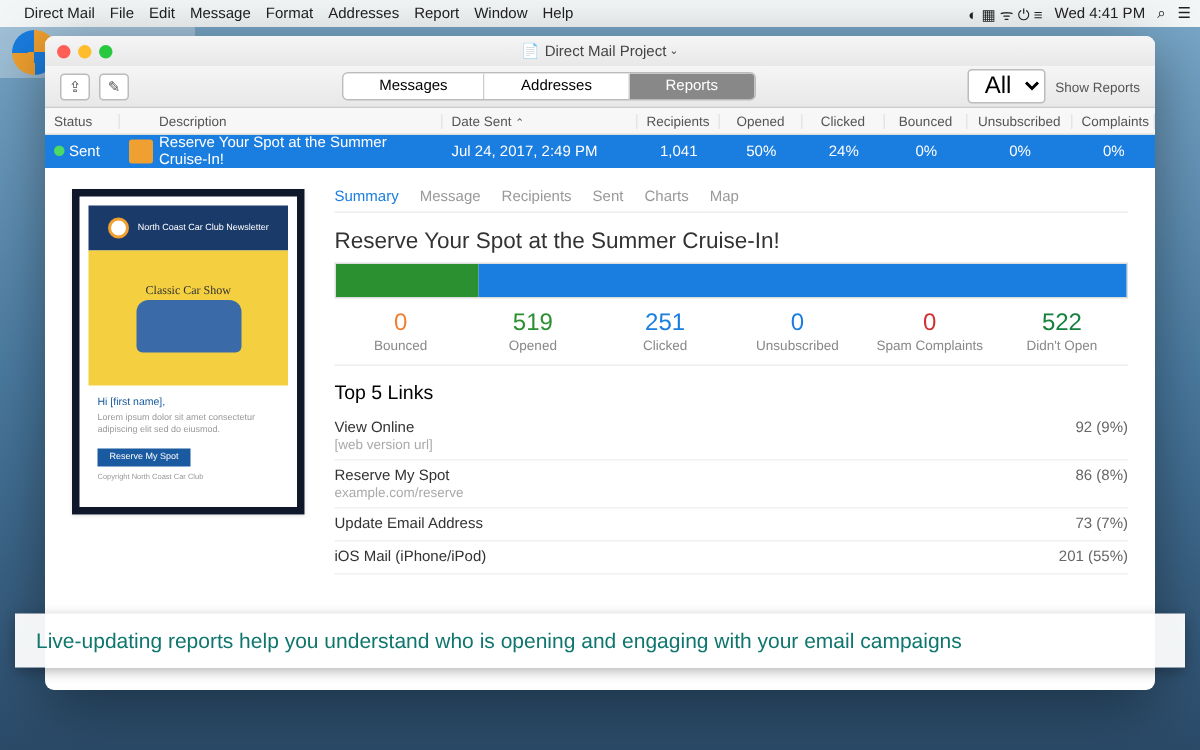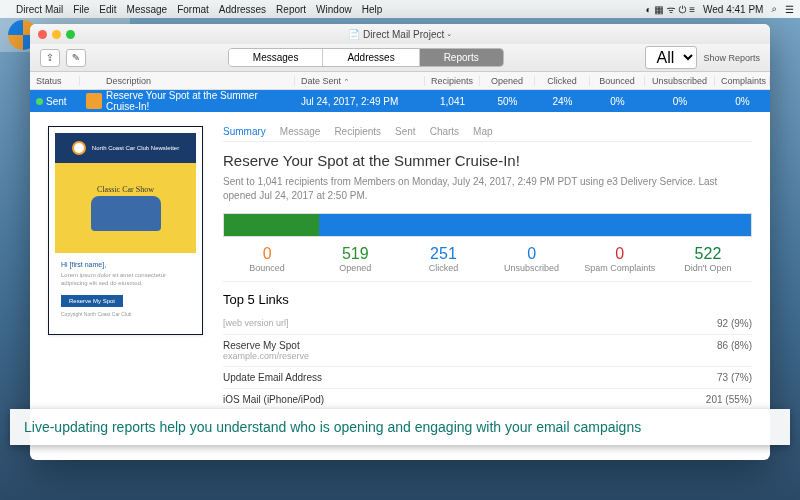--- a/index.html
+++ b/index.html
@@ -35,21 +35,21 @@
 
 
 .trow { height:22px; background:#1a7de0; color:#fff; display:flex; align-items:center; font-size:10px; }
 .trow div { padding:0 6px; }
 .trow .dotg{width:7px;height:7px;border-radius:50%;background:#4cd964;display:inline-block;margin-right:3px}
 .trow .ico{width:16px;height:16px;background:#f0a030;border-radius:2px}
 
 
 .content { flex:1; overflow:auto; padding:14px 18px; display:flex; gap:20px; }
 .preview { width:155px; }
-.preview .card{border:1px solid #0f172a; padding:6px; box-shadow:0 1px 3px rgba(0,0,0,0.1);}
+.preview .card{border:5px solid #0f172a; padding:6px; box-shadow:0 1px 3px rgba(0,0,0,0.1);}
 .prev-hdr{background:#1a3a6a;height:30px;display:flex;align-items:center;justify-content:center;gap:6px;color:#fff;font-size:6px}
 .prev-hdr .logo{width:14px;height:14px;border-radius:50%;background:#fff;border:2px solid #f0a030}
 .prev-img{height:90px;background:#f4d040;display:flex;flex-direction:column;align-items:center;justify-content:center;position:relative}
 .prev-img .car{width:70px;height:35px;background:#3a6aa8;border-radius:8px 8px 4px 4px;position:relative}
 .prev-img .script{font-family:cursive;font-size:8px;color:#333;margin-bottom:2px}
 .prev-body{padding:8px 6px;font-size:6px;color:#555}
 .prev-body .hi{color:#1a5aa0;font-size:7px;margin-bottom:4px}
 .prev-body .btn{display:inline-block;background:#1a5aa0;color:#fff;padding:3px 8px;font-size:6px;margin:4px 0}
 .prev-body p{line-height:1.3;margin-bottom:3px;color:#999}
 
@@ -186,21 +186,20 @@
     <div class="report">
       <div class="tabs">
         <span class="active">Summary</span>
         <span>Message</span>
         <span>Recipients</span>
         <span>Sent</span>
         <span>Charts</span>
         <span>Map</span>
       </div>
       <h2>Reserve Your Spot at the Summer Cruise-In!</h2>
-      <div class="sub">Sent to 1,041 recipients from Members on Monday, July 24, 2017, 2:49 PM PDT using e3 Delivery Service. Last opened Jul 24, 2017 at 2:50 PM.</div>
       <div class="bar">
           <div class="b1"></div>
           <div class="b2"></div>
         </div>
       <div class="stats" id="stats">
           <div class="stat">
             <div class="n c-or">0</div>
             <div class="l">Bounced</div>
           </div>
           <div class="stat">
@@ -221,20 +220,21 @@
           </div>
           <div class="stat">
             <div class="n c-bk">522</div>
             <div class="l">Didn't Open</div>
           </div>
         </div>
       <h3>Top 5 Links</h3>
       <div class="links" id="links">
           <div class="link">
             <div class="lt">
+              <div class="t">View Online</div>
               <div class="u">[web version url]</div>
             </div>
             <div class="c">92 (9%)</div>
           </div>
           <div class="link">
             <div class="lt">
               <div class="t">Reserve My Spot</div>
               <div class="u">example.com/reserve</div>
             </div>
             <div class="c">86 (8%)</div>

